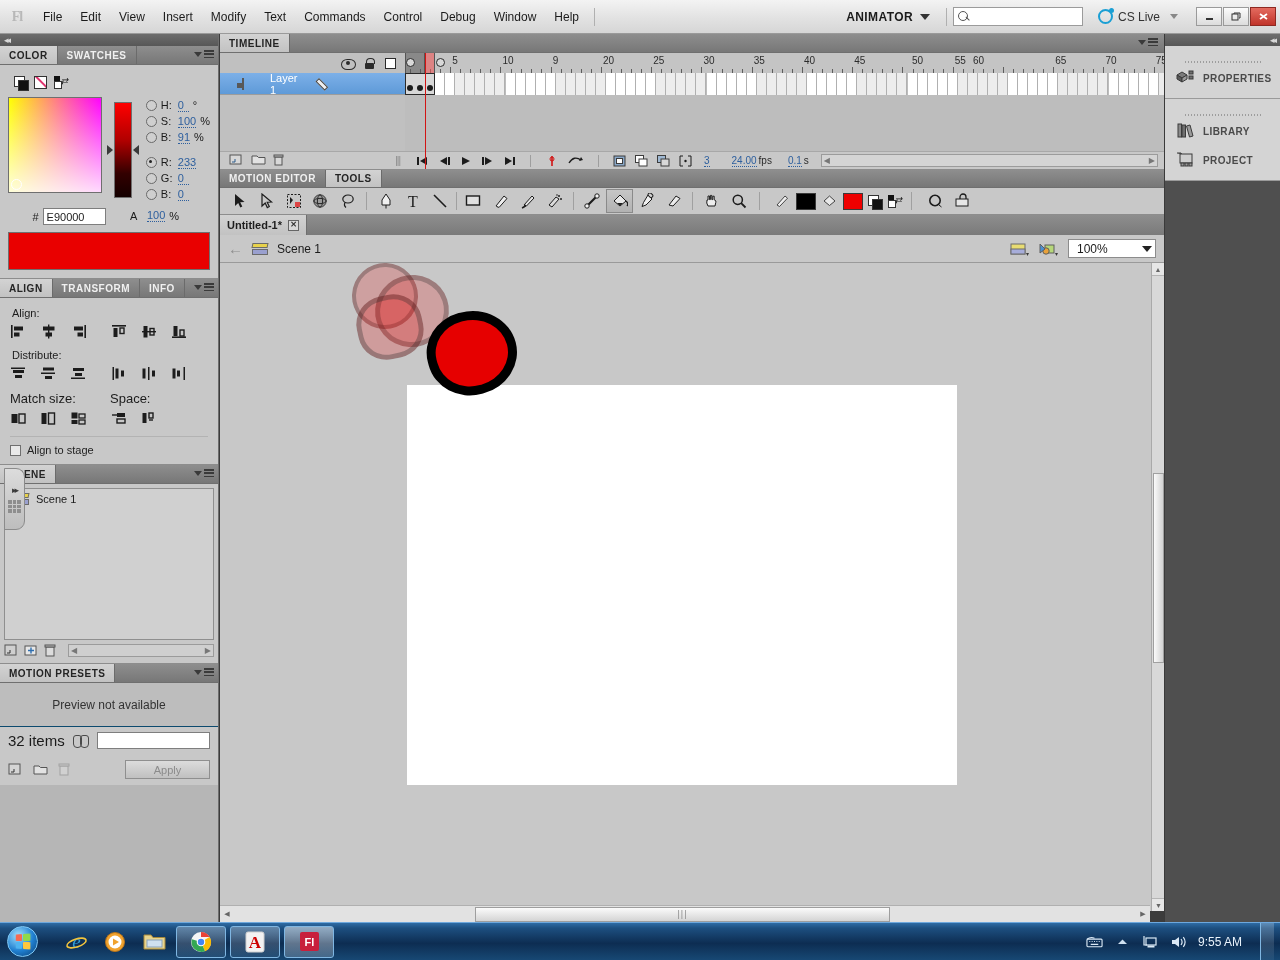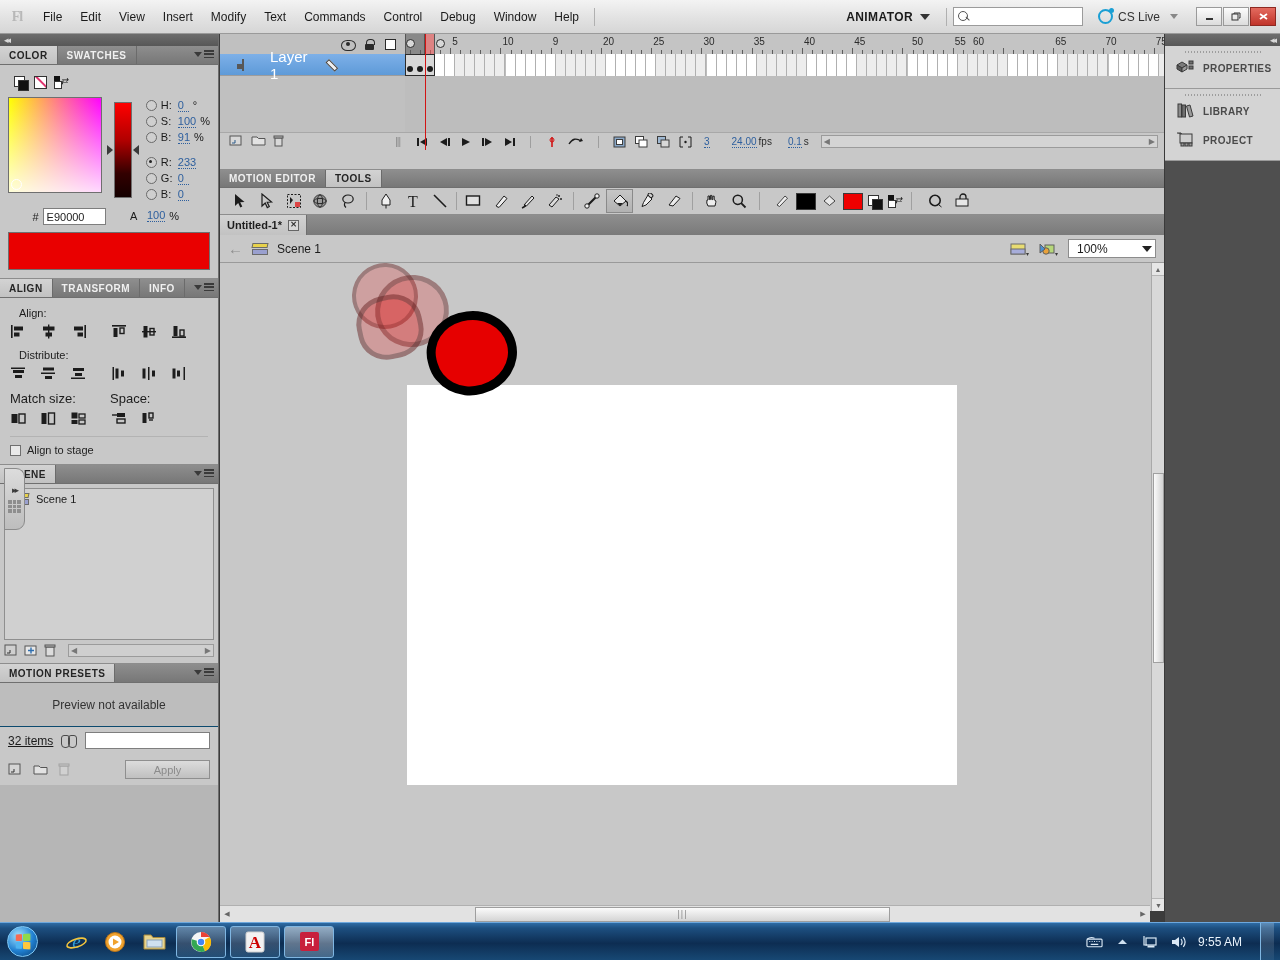--- a/index.html
+++ b/index.html
@@ -132,21 +132,21 @@
   .radio.on::after{content:"";position:absolute;left:2px;top:2px;width:3.5px;height:3.5px;border-radius:50%;background:#222;}
   .flabel{ font-size:11px;color:#1a1a1a;width:13px; }
   .fval{ font-size:11px;color:#2d5f9e;border-bottom:1px dotted #2d5f9e; min-width:11px; text-align:left;}
   .funit{ font-size:11px;color:#1a1a1a; }
   .hexrow{ display:flex;align-items:center;justify-content:center;gap:4px;margin-top:6px; }
   .hexinput{ width:63px;height:17px;border:1px solid #7e7e7e;background:#fff;font-size:11px;padding:0 3px;display:flex;align-items:center;}
   .big-swatch{ height:38px;border:1px solid #6f6f6f;margin-top:7px; }
 
   
   .align-body{ background:#c8c8c8; padding:6px 10px 8px 10px; }
-  .secl{ font-size:11px;color:#1c1c1c; margin:3px 0 4px 9px; }
+  .secl{ font-size:11px;color:#1c1c1c; margin:3px 0 4px 2px; }
   .icon-row{ display:flex; align-items:center; }
   .icon-row .grp{ display:flex; gap:13px; }
   .icon-row .grp.right{ margin-left:24px; }
   .abtn{ width:17px;height:17px;display:flex;align-items:center;justify-content:center; }
   .abtn svg{ display:block; }
   .ms-space{ display:flex; }
   .ms-space .lab{ font-size:13px;color:#1c1c1c; }
   .chk-row{ display:flex;align-items:center;gap:6px;margin-top:9px;padding-top:7px;border-top:1px solid #b3b3b3;}
   .chk{ width:11px;height:11px;border:1px solid #6f6f6f;background:#e9e9e9; }
 
@@ -172,21 +172,21 @@
   .mini-scroll{ flex:1;height:13px;border:1px solid #9b9b9b;background:#cfcfcf;display:flex;align-items:center;justify-content:space-between;padding:0 2px; margin-left:4px;}
   .msa{ font-size:8px;color:#777; }
 
   
   .mp-body{ background:#c8c8c8; padding:0; }
   .mp-preview{
     height:44px;background:#bdbdbd;border-bottom:1px solid #0c4a6e;
     display:flex;align-items:center;justify-content:center;font-size:12px;color:#333;
   }
   .mp-search{ display:flex;align-items:center;gap:8px;padding:5px 8px; }
-  .mp-count{ font-size:12px;color:#1b1b1b;text-decoration:underline; }
+  .mp-count{ font-size:15px;color:#1b1b1b; }
   .binoc{ width:16px;height:11px;position:relative; }
   .binoc::before,.binoc::after{content:"";position:absolute;top:0;width:7px;height:11px;border:1.5px solid #4a4a4a;border-radius:3px 3px 4px 4px;}
   .binoc::before{left:0;} .binoc::after{right:0;}
   .mp-input{ flex:1;height:17px;border:1px solid #7e7e7e;background:#fff; }
   .mp-tree{ margin:0 8px;border:1px solid #9b9b9b;background:#d3d3d3;height:58px; }
   .tree-row{ display:flex;align-items:center;gap:6px;height:19px;padding-left:6px;font-size:11px;color:#1b1b1b;border-bottom:1px solid #c4c4c4;}
   .tri-right{ width:0;height:0;border-top:4px solid transparent;border-bottom:4px solid transparent;border-left:5px solid #4a4a4a;}
   .folder{ width:14px;height:11px;background:#f0c24b;border:1px solid #b68a1e;border-radius:1px 3px 1px 1px;position:relative;}
   .folder::before{content:"";position:absolute;left:0;top:-3px;width:6px;height:3px;background:#f0c24b;border:1px solid #b68a1e;border-bottom:none;}
   .mp-foot{ display:flex;align-items:center;gap:11px;padding:6px 8px; }
@@ -226,21 +226,21 @@
   .onion-marker{
     position:absolute;top:5px;width:9px;height:9px;border:1.5px solid #2b2b2b;border-radius:50%;background:#d8d8d8;
   }
   .playhead{ position:absolute;top:0;width:1px;background:#d11414; }
   .playhead-top{ position:absolute;top:0;width:11px;height:5px;background:#d11414; }
 
   .tl-rows{ height:78px; display:flex; }
   .layer-col{ width:185px; background:#c0c0c0; }
   .layer-row{
     height:22px;display:flex;align-items:center;background:linear-gradient(#7db0e8,#5e9ad8);
-    color:#fff;font-size:15px;border-bottom:1px solid #9c9c9c;gap:20px;
+    color:#fff;font-size:11px;border-bottom:1px solid #9c9c9c;gap:20px;
   }
   .lr-ico{ width:13px;height:12px;margin:0 6px 0 22px;background:#b9b9b9;border:1px solid #585858;position:relative;}
   .lr-ico::after{content:"";position:absolute;right:1px;bottom:1px;width:5px;height:5px;background:#585858;}
   .lr-name{ flex:1; }
   .pencil{ width:13px;height:13px;position:relative;margin-right:7px;}
   .pencil::before{content:"";position:absolute;left:1px;top:1px;width:11px;height:3px;background:#f0f0f0;border:1px solid #444;transform:rotate(45deg);transform-origin:left top;}
   .dot-sm{ width:4px;height:4px;border-radius:50%;background:#fff;margin-right:17px;}
   .green-sq{ width:12px;height:12px;background:#22d422;border:1px solid #158a15;margin-right:8px;}
   .frames{ flex:1; position:relative; background:#bdbdbd; }
   .fcell{ position:absolute; top:0; height:22px; border-right:1px solid #b0b0b0; background:#fff; }
@@ -313,21 +313,21 @@
   }
   .hs-arrow{ width:14px;height:15px;display:flex;align-items:center;justify-content:center;font-size:7px;color:#666;}
   .hs-thumb{ position:absolute;height:15px;background:linear-gradient(#fbfbfb,#d4d4d4);border:1px solid #9e9e9e;display:flex;align-items:center;justify-content:center;}
   .grip{ letter-spacing:1px;color:#8a8a8a;font-size:9px; }
 
   
   .right-dock{
     position:absolute;right:0;top:34px;width:116px;height:888px;background:#4f4f4f;border-left:1px solid #3a3a3a;
   }
   .rd-top{ height:12px;background:linear-gradient(#6d6d6d,#575757);display:flex;align-items:center;justify-content:flex-end;padding-right:5px;}
-  .rd-group{ background:#d4d4d4;border-bottom:1px solid #9a9a9a; padding:3px 0 5px 0;}
+  .rd-group{ background:#d4d4d4;border-bottom:1px solid #9a9a9a; padding:13px 0 5px 0;}
   .rd-grip{ height:5px;display:flex;align-items:center;justify-content:center; }
   .rd-grip i{ display:block;width:76px;height:2px;background:repeating-linear-gradient(to right,#9d9d9d 0 1px,transparent 1px 3px);}
   .rd-item{ display:flex;align-items:center;gap:8px;height:29px;padding-left:11px; }
   .rd-label{ font:bold 10px "Liberation Sans",sans-serif;letter-spacing:.4px;color:#4a4a4a; }
 
   
   .taskbar{
     position:absolute;left:0;bottom:0;width:1280px;height:38px;
     background:linear-gradient(#2e6ca5 0%,#1d4f80 14%,#0d2d52 55%,#174874 100%);
     border-top:1px solid #6ea8dd; display:flex; align-items:center;
@@ -764,20 +764,31 @@
           <i></i>
           <i></i>
           <i></i>
           <i></i>
           <i></i>
         </span>
     </div>
   </div>
 
   <div class="timeline">
+    <div class="tl-tabbar">
+      <div class="ptab active">TIMELINE</div>
+      <div class="panel-menu" style="right:6px;">
+        <span class="pm-tri"></span>
+        <span class="pm-lines">
+            <i></i>
+            <i></i>
+            <i></i>
+          </span>
+      </div>
+    </div>
 
     <div class="tl-head">
       <div class="tl-layerhead">
         <span class="eye"></span>
         <span class="lock"></span>
         <span class="osq"></span>
       </div>
       <div class="ruler" id="tl-ruler">
           <div class="ruler-tick" style="left: 5.025px;"></div>
           <div class="ruler-tick" style="left: 15.075px;"></div>

